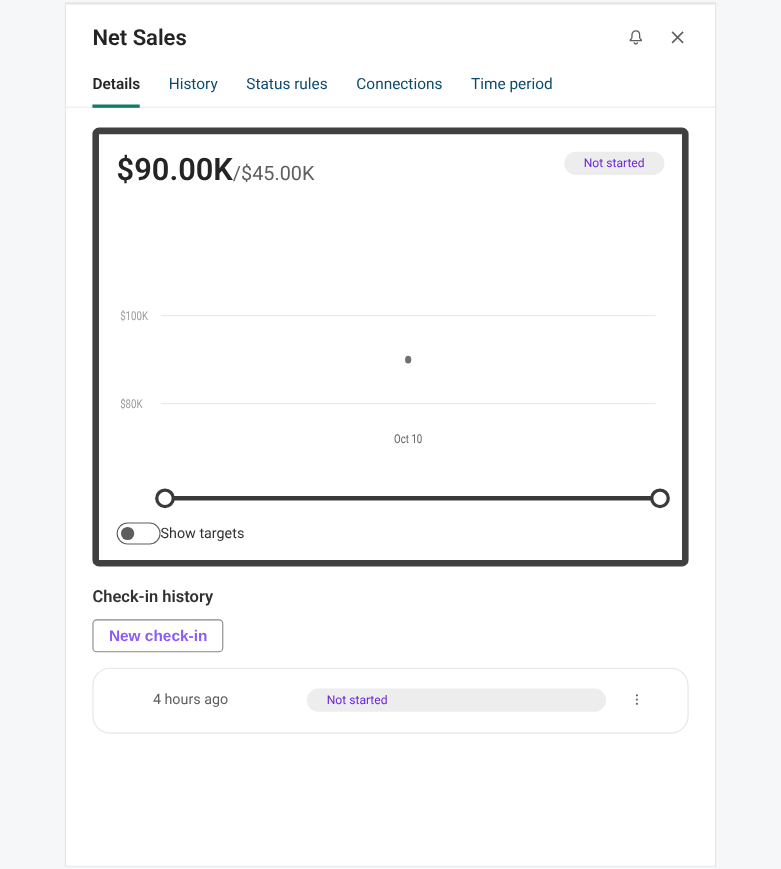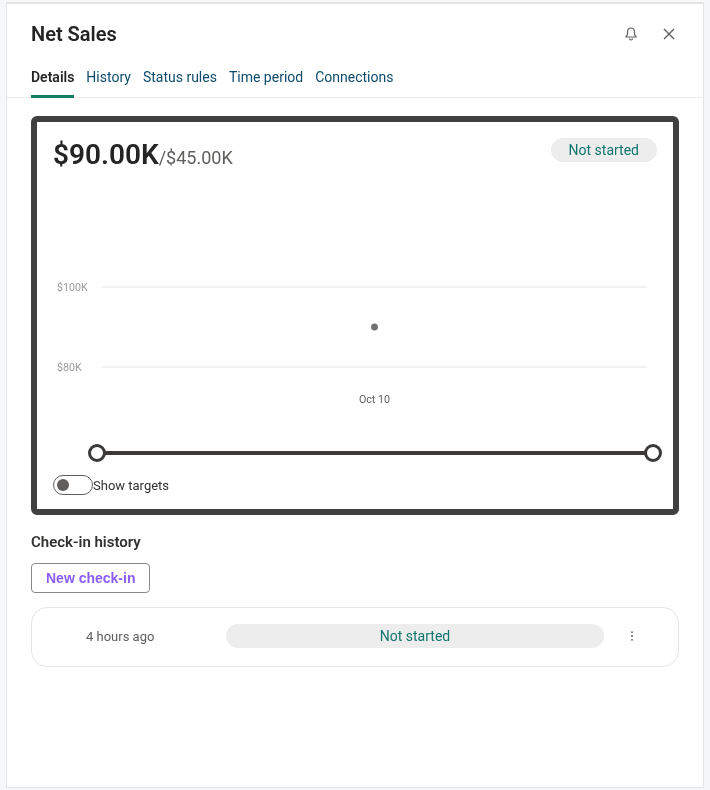--- a/index.html
+++ b/index.html
@@ -4,21 +4,21 @@
 <style>
   * { box-sizing: border-box; }
   html, body {
     margin: 0; padding: 0;
     font-family: "Segoe UI", -apple-system, BlinkMacSystemFont, Roboto, sans-serif;
     background: #f6f7f8;
     color: #323130;
     font-size: 14px;
   }
   .panel {
-    width: 698px;
+    width: 592px;
     margin: 2px auto 4px;
     background: #fff;
     border: 1px solid #e5e5e5;
     border-top: 2px solid #e5e5e5;
     min-height: 786px;
   }
   .header {
     padding: 18px 24px 0 24px;
   }
   .header-row {
@@ -27,21 +27,21 @@
   .title {
     font-size: 20px; font-weight: 600; color: #242424;
   }
   .header-actions { display: flex; gap: 18px; }
   .icon-btn {
     width: 20px; height: 20px; display:flex; align-items:center; justify-content:center;
     color: #605e5c; cursor: pointer; background:none; border:none; padding:0;
   }
   .tabs {
     margin-top: 14px;
-    display: flex; gap: 12px;
+    display: flex; gap: 26px;
     border-bottom: 1px solid #edebe9;
     padding: 0 24px;
   }
   .tab {
     padding: 8px 0 10px 0;
     color: #0c4a6e;
     cursor: pointer;
     border-bottom: 3px solid transparent;
     font-size: 14px;
     position: relative;
@@ -56,24 +56,23 @@
   .card {
     border: 6px solid #404040;
     border-radius: 6px;
     padding: 16px 16px 14px 16px;
     margin-bottom: 18px;
   }
   .summary-row { display:flex; justify-content:space-between; align-items:flex-start; }
   .value-main { font-size: 28px; font-weight: 600; color:#242424; }
   .value-target { font-size: 18px; font-weight: 400; color:#605e5c; }
   .status-pill {
-    background: #ededed; color:#0f766e;
+    background: #ededed; color:#6d28d9;
     border-radius: 14px; padding: 4px 18px;
-    font-size: 14px;
-    text-align: center;
+    font-size: 11px;
   }
   
   .chart-wrap { margin-top: 6px; }
   .chart-svg { width: 100%; height: 250px; display:block; }
   .grid-line { stroke:#e5e5e5; stroke-width:1; }
   .tick-label { fill:#9b9a99; font-size:11px; }
   .data-point { fill:#707070; }
   .x-label { fill:#605e5c; font-size:11px; }
   
   .slider { position:relative; height:24px; margin: 14px 4px 10px 44px; }
@@ -142,22 +141,22 @@
             </svg>
         </button>
       </div>
     </div>
   </div>
 
   <div class="tabs">
     <div class="tab active">Details</div>
     <div class="tab">History</div>
     <div class="tab">Status rules</div>
+    <div class="tab">Connections</div>
     <div class="tab">Time period</div>
-    <div class="tab">Connections</div>
   </div>
 
   <div class="content">
 
     <div class="card">
       <div class="summary-row">
         <div>
           <span class="value-main">$90.00K</span><span class="value-target">/$45.00K</span>
         </div>
         <div class="status-pill">Not started</div>

